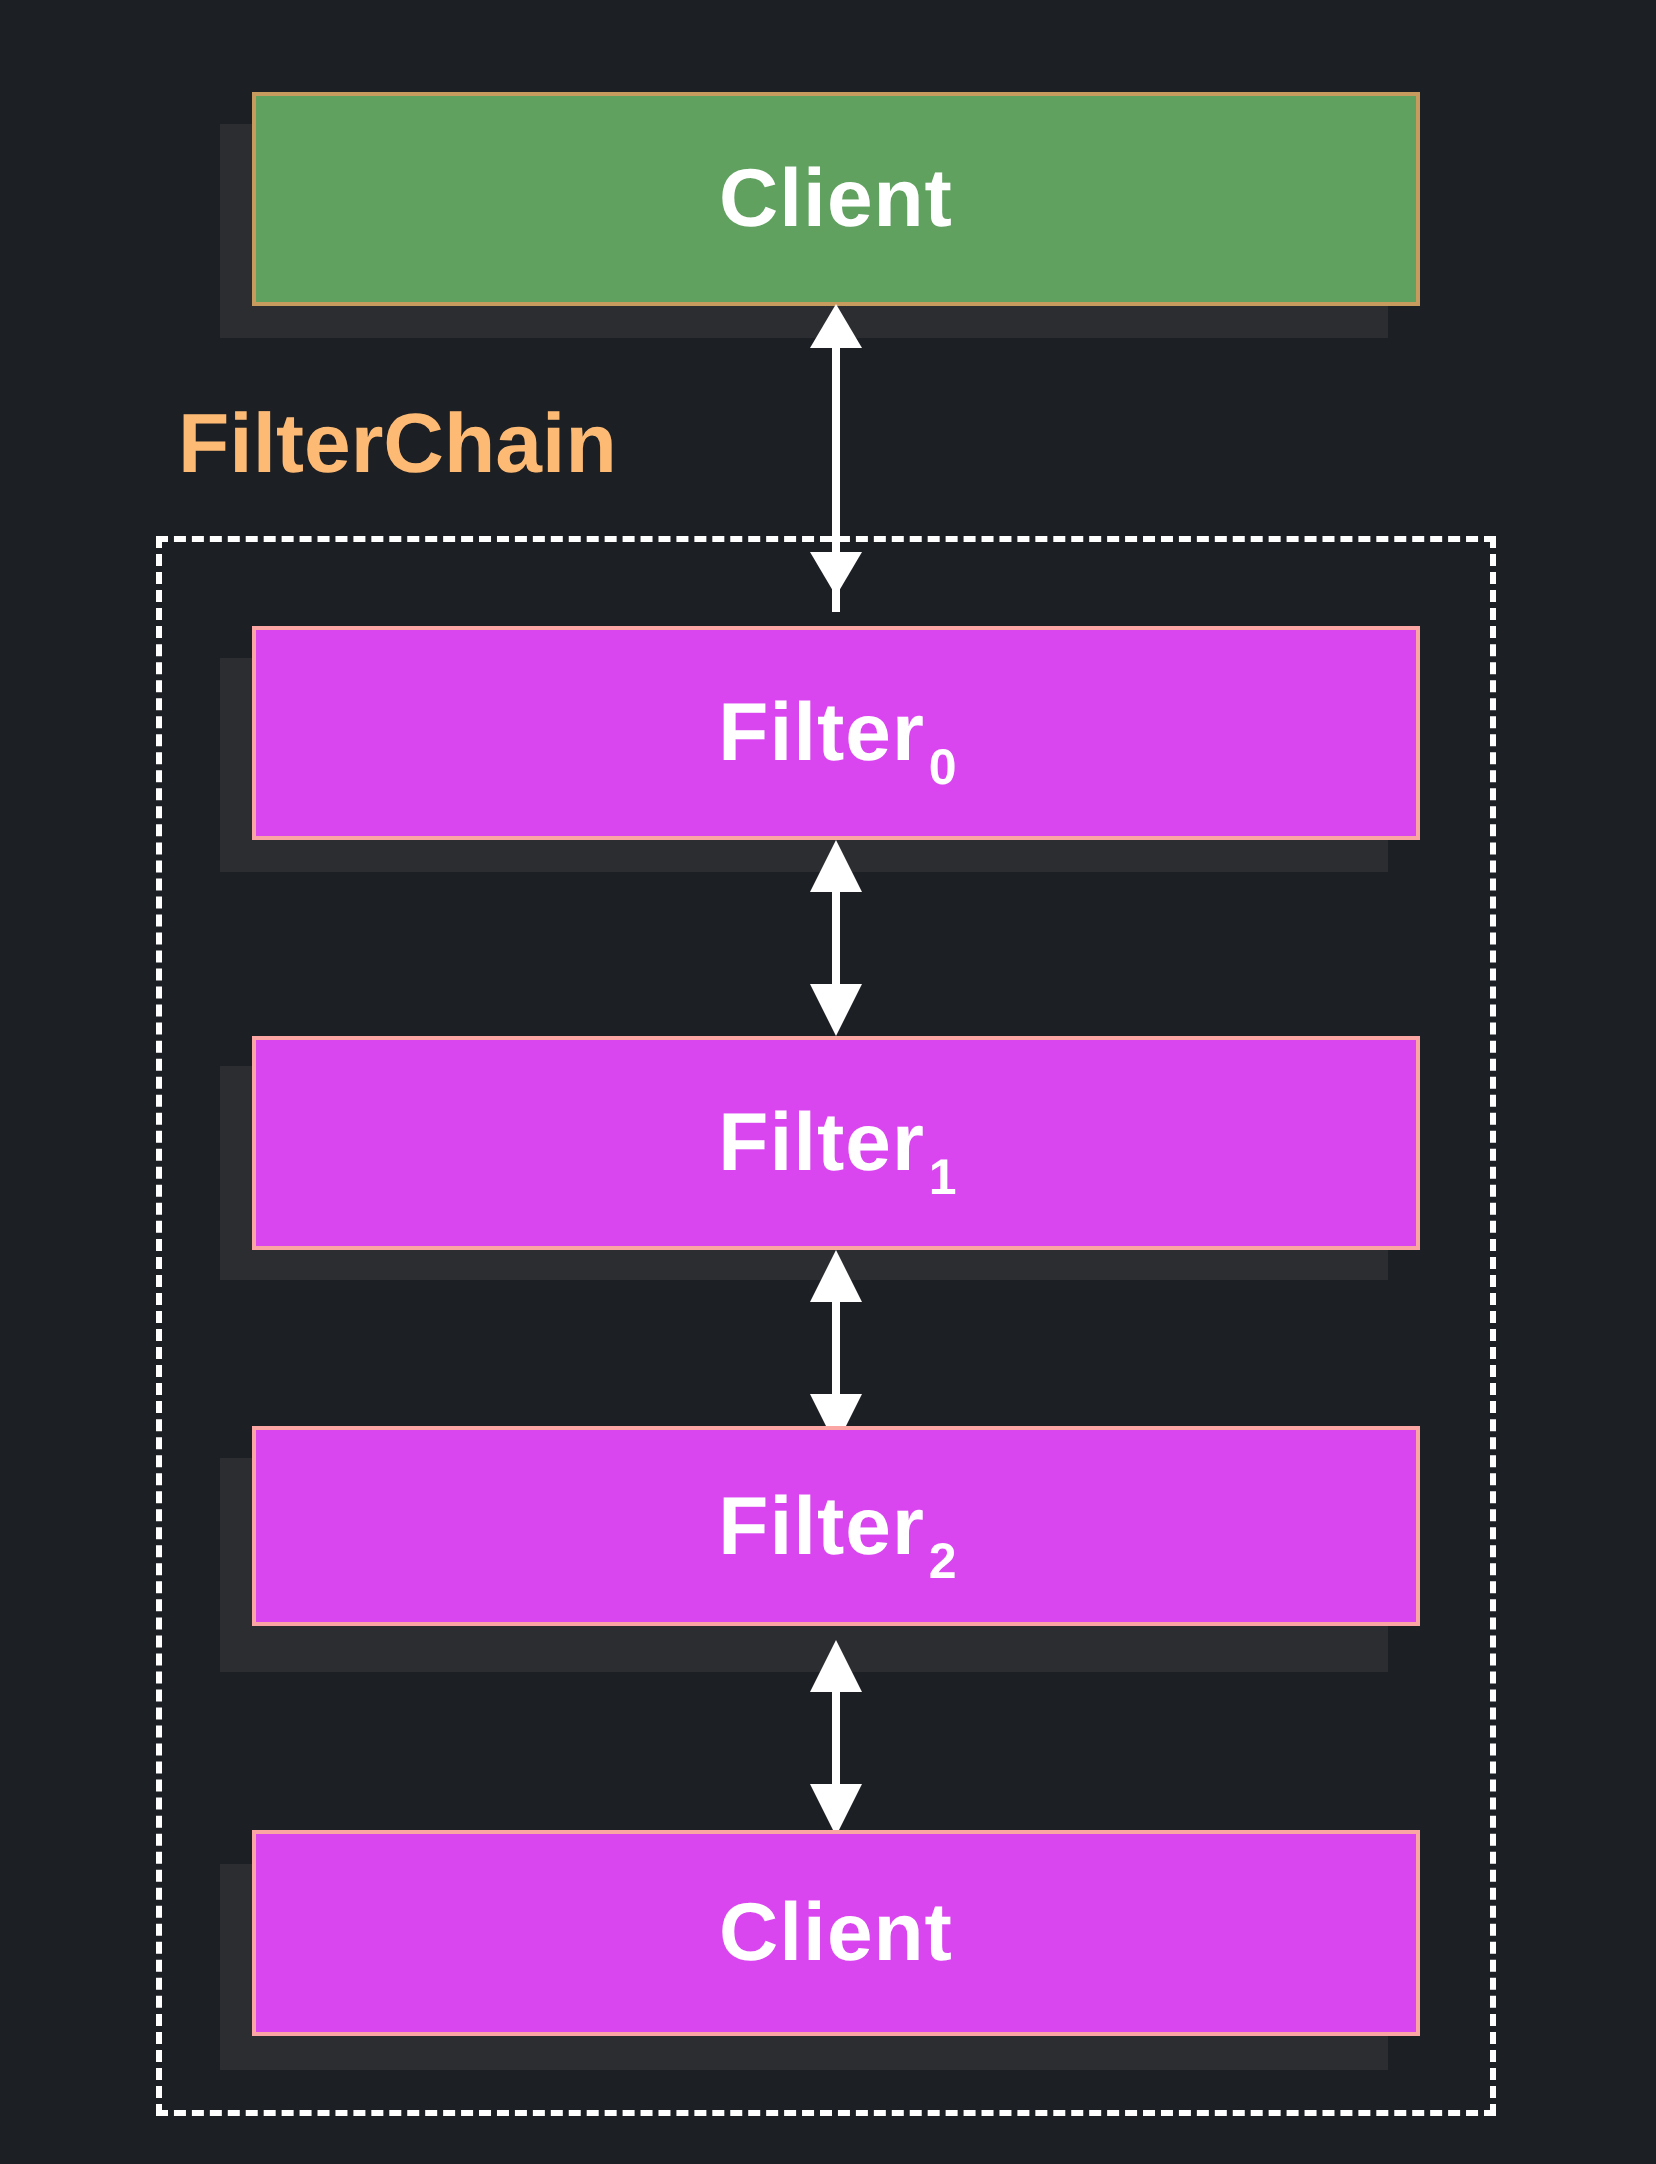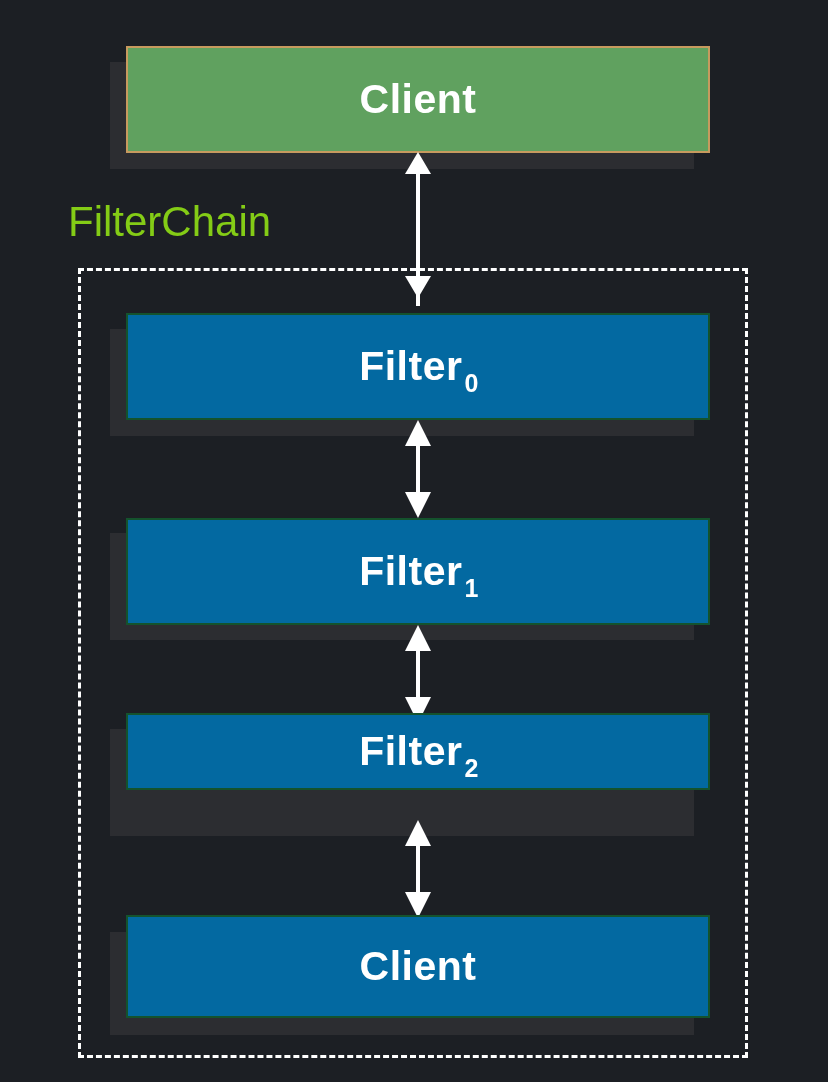--- a/index.html
+++ b/index.html
@@ -12,25 +12,25 @@
     width: 828px;
     height: 1082px;
     background: #1c1f24;
     overflow: hidden;
     font-family: "Liberation Sans", sans-serif;
   }
 
   
   .chain-label {
     position: absolute;
-    left: 68px;
+    left: 89px;
     top: 201px;
     font-size: 42px;
-    font-weight: 400;
-    color: #84cc16;
+    font-weight: 700;
+    color: #fdba74;
     letter-spacing: 0px;
     white-space: nowrap;
     line-height: 1;
   }
   .chain-box {
     position: absolute;
     left: 78px;
     top: 268px;
     width: 670px;
     height: 790px;
@@ -54,22 +54,22 @@
     color: #ffffff;
     font-weight: bold;
     font-size: 41px;
     letter-spacing: 0.5px;
   }
   .node.green {
     background: #60a15f;
     border: 2px solid #c79a5e;
   }
   .node.blue {
-    background: #0369a1;
-    border: 2px solid #14532d;
+    background: #d946ef;
+    border: 2px solid #fca5a5;
   }
   .node .lbl {
     display: inline-block;
     white-space: nowrap;
   }
   .node .sub {
     font-size: 25px;
     font-weight: bold;
     vertical-align: baseline;
     position: relative;
@@ -120,21 +120,21 @@
       <span>Filter</span><span class="sub">1</span></span>
   </div>
 
   <svg class="arrow" style="left:398px; top:623px;" width="40" height="102" viewBox="0 0 40 102">
     <line x1="20" y1="14" x2="20" y2="88" stroke="#ffffff" stroke-width="4"></line>
     <polygon points="20,100 7,74 33,74" fill="#ffffff"></polygon>
     <polygon points="20,2 7,28 33,28" fill="#ffffff"></polygon>
   </svg>
 
   <div class="node-shadow" style="left:110px; top:729px; width:584px; height:107px;"></div>
-  <div class="node blue" style="left:126px; top:713px; width:584px; height:77px;">
+  <div class="node blue" style="left:126px; top:713px; width:584px; height:100px;">
     <span class="lbl">
       <span>Filter</span><span class="sub">2</span></span>
   </div>
 
   <svg class="arrow" style="left:398px; top:818px;" width="40" height="102" viewBox="0 0 40 102">
     <line x1="20" y1="14" x2="20" y2="88" stroke="#ffffff" stroke-width="4"></line>
     <polygon points="20,100 7,74 33,74" fill="#ffffff"></polygon>
     <polygon points="20,2 7,28 33,28" fill="#ffffff"></polygon>
   </svg>
 

